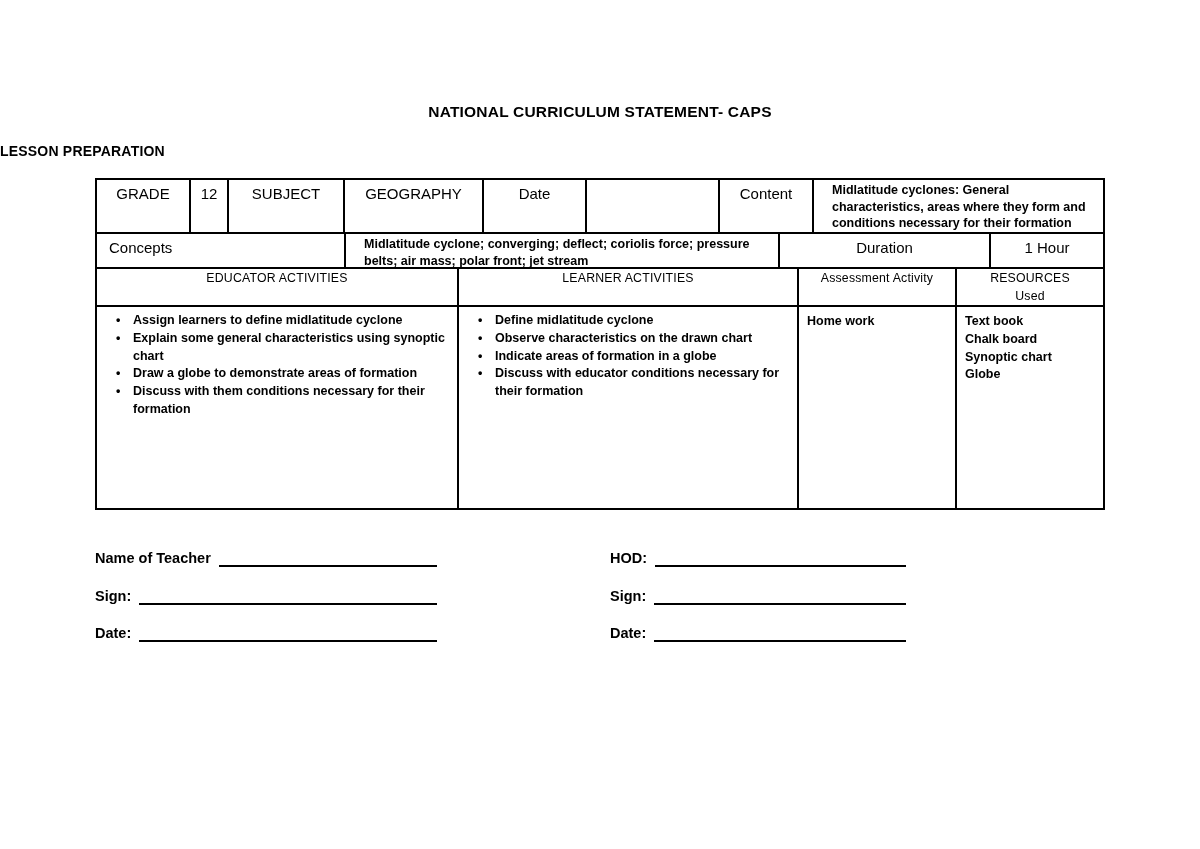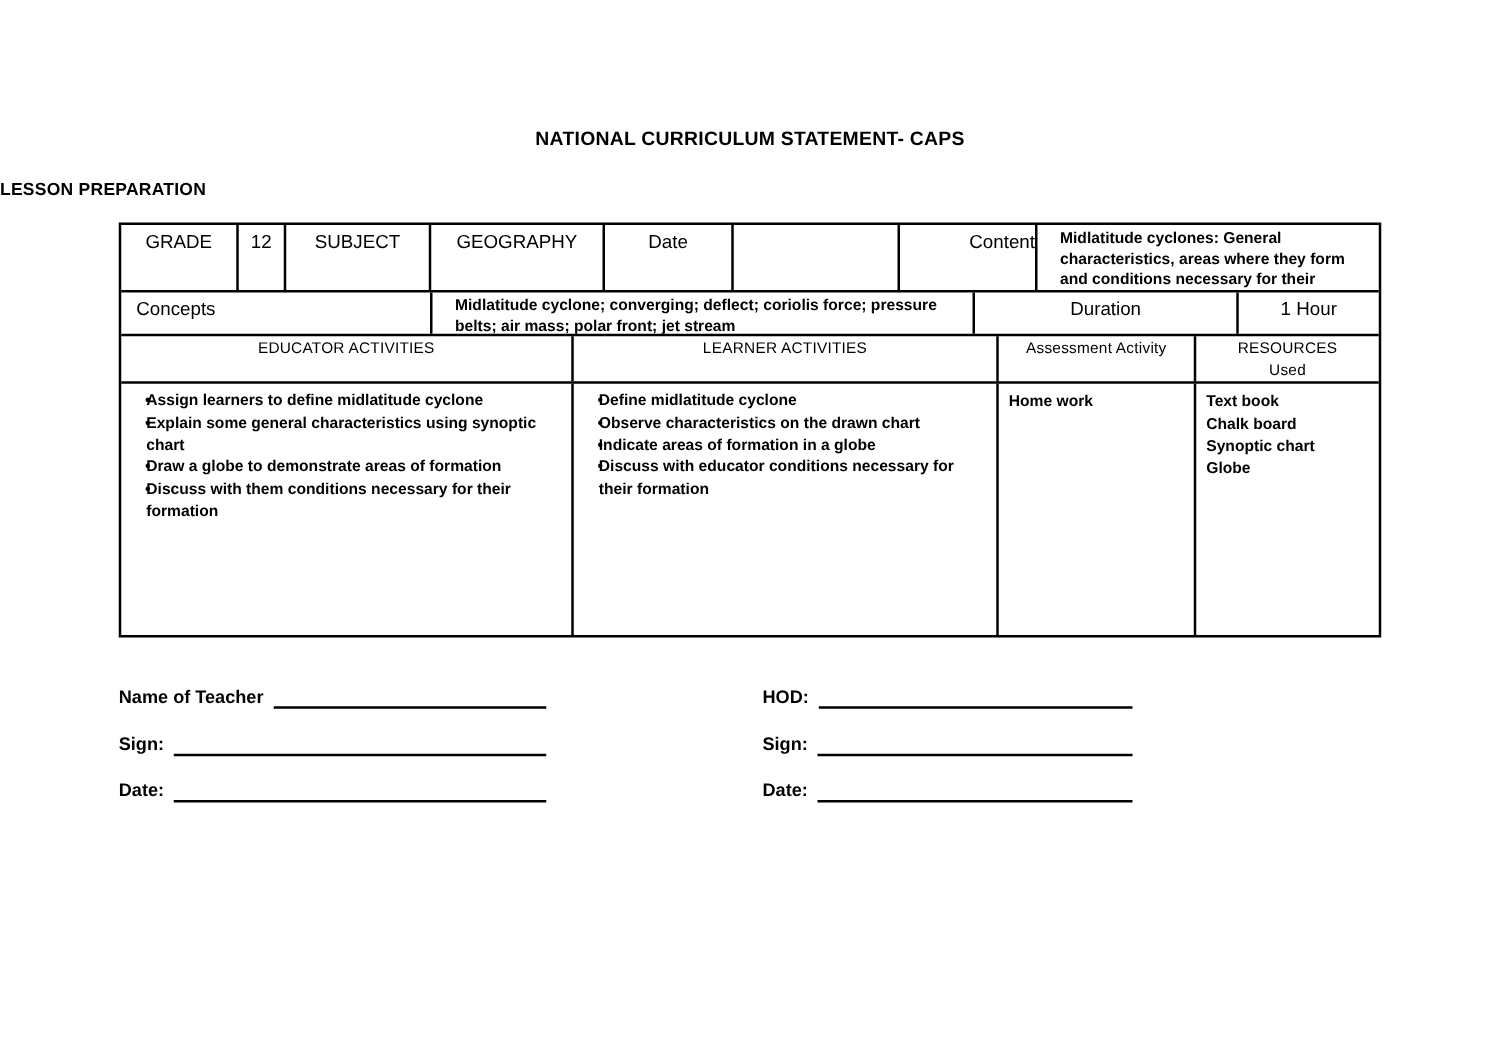--- a/index.html
+++ b/index.html
@@ -61,21 +61,21 @@
     line-height: 1.5;
     letter-spacing: 0.2px;
   }
 
   ul.bullets {
     list-style: none;
     margin: 5px 4px 0 0;
   }
   ul.bullets li {
     position: relative;
-    padding-left: 20px;
+    padding-left: 36px;
     font-weight: bold;
     font-size: 12.5px;
     line-height: 1.42;
   }
   ul.bullets li::before {
     content: "\2022";
     position: absolute;
     left: 19px;
     top: 0;
   }
@@ -105,21 +105,21 @@
 
 <div class="doc-table">
 
   <div class="t-row row1">
     <div class="t-cell lbl" style="width:94px;">GRADE</div>
     <div class="t-cell lbl" style="width:38px;">12</div>
     <div class="t-cell lbl" style="width:116px;">SUBJECT</div>
     <div class="t-cell lbl" style="width:139px;">GEOGRAPHY</div>
     <div class="t-cell lbl" style="width:103px;">Date</div>
     <div class="t-cell lbl" style="width:133px;"></div>
-    <div class="t-cell lbl" style="width:110px;text-align:right;">Content</div>
+    <div class="t-cell lbl" style="width:94px;">Content</div>
     <div class="t-cell bold-txt pad-cell" style="flex:1;">Midlatitude cyclones: General characteristics, areas where they form and conditions necessary for their formation</div>
   </div>
 
   <div class="t-row row2">
     <div class="t-cell lbl lbl-left" style="width:249px;">Concepts</div>
     <div class="t-cell bold-txt pad-cell" style="width:434px;">Midlatitude cyclone; converging; deflect; coriolis force; pressure belts; air mass; polar front; jet stream</div>
     <div class="t-cell lbl" style="width:211px;">Duration</div>
     <div class="t-cell lbl" style="flex:1;">1 Hour</div>
   </div>
 

